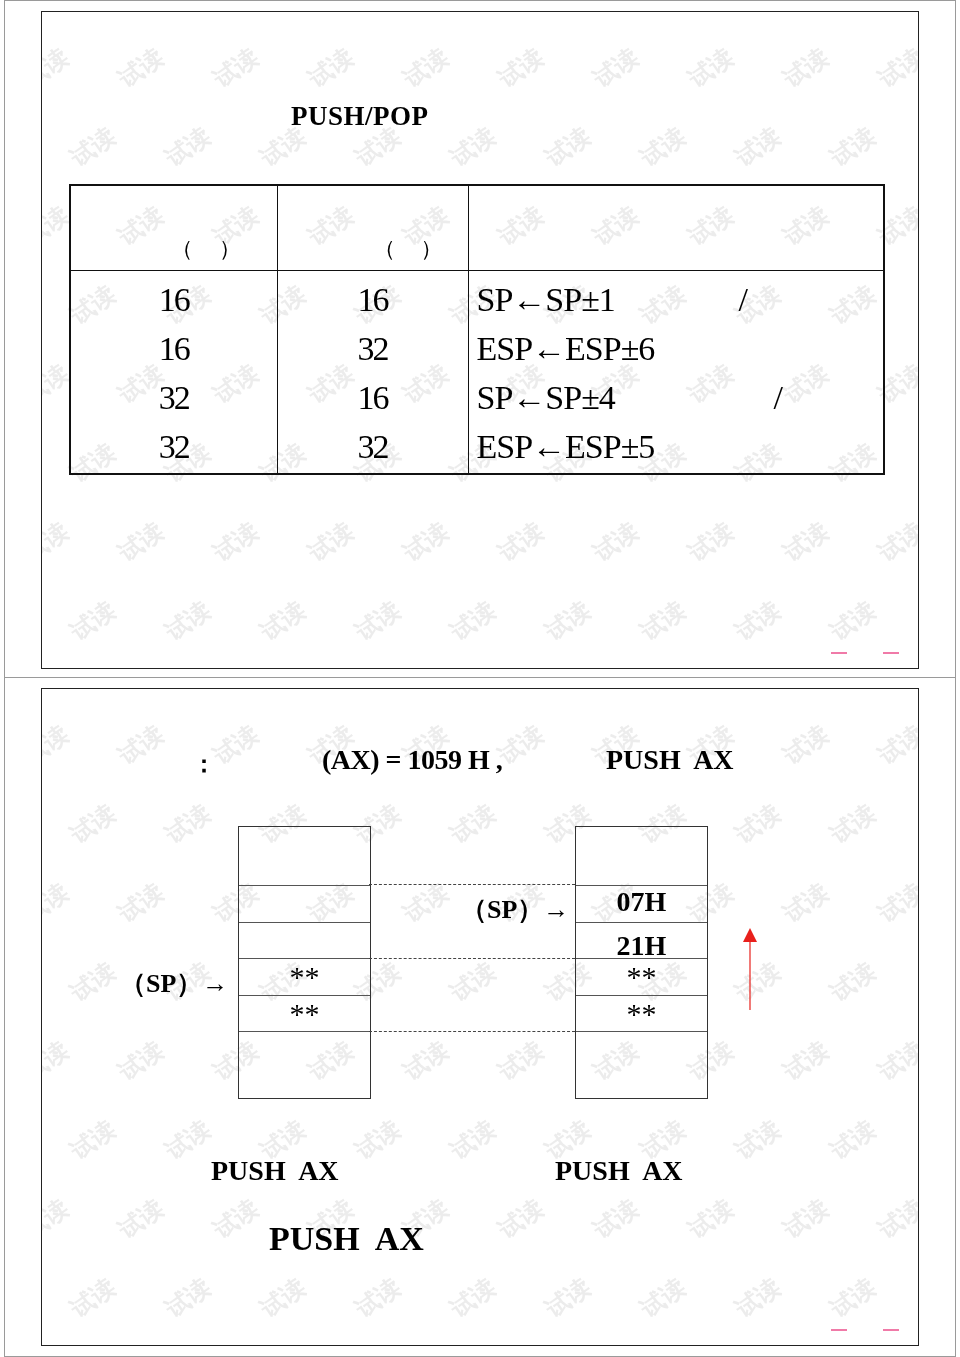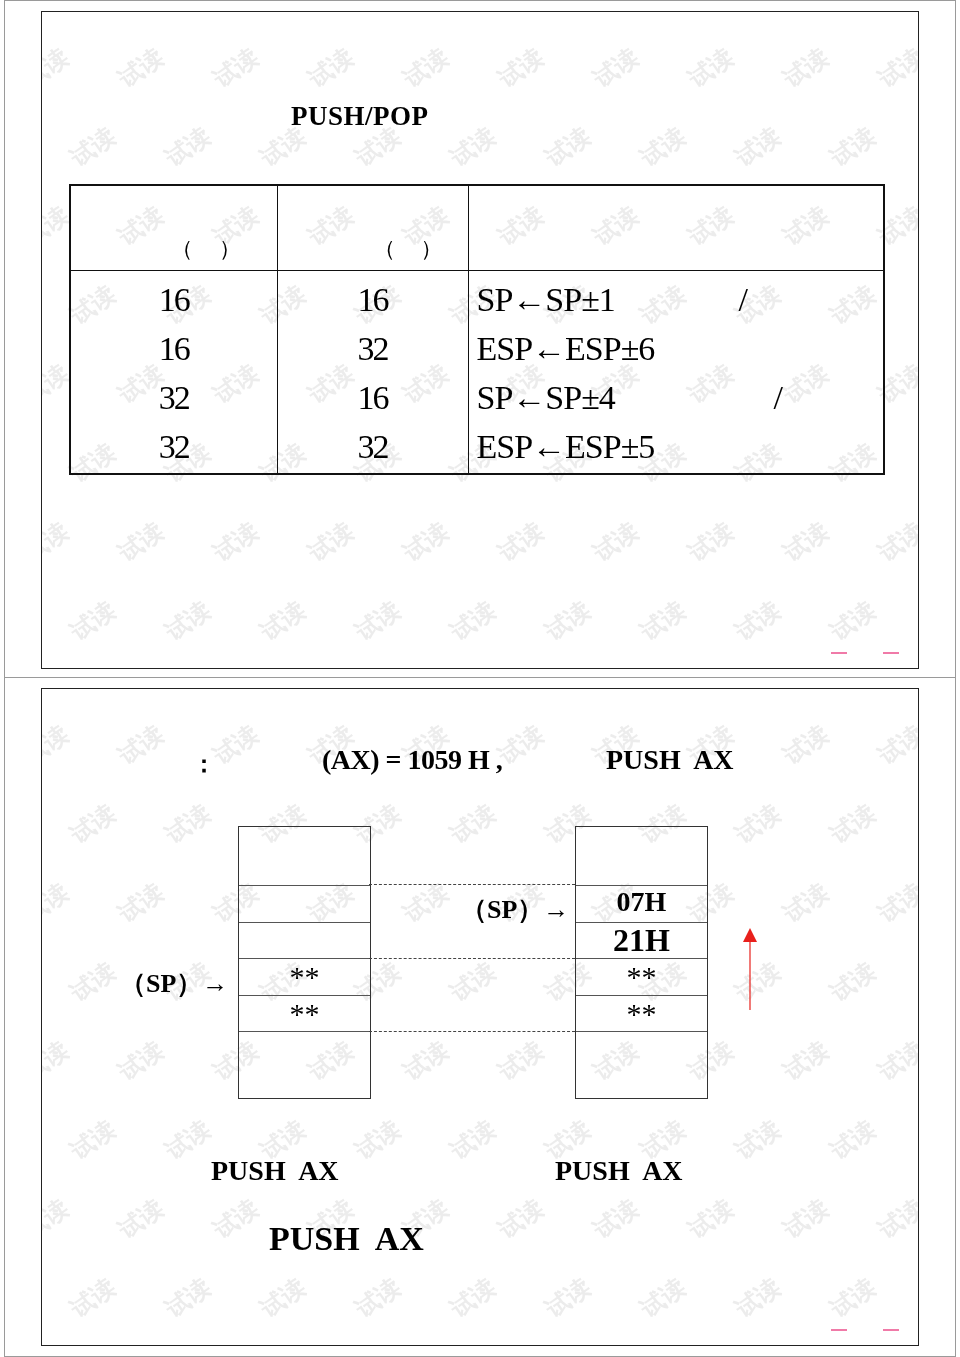--- a/index.html
+++ b/index.html
@@ -260,21 +260,21 @@
 <div class="dash" style="left:369px;top:958px;width:206px;"></div>
 <div class="dash" style="left:369px;top:1031px;width:206px;"></div>
 
 <div class="stack" style="left:575px;top:826px;width:131px;height:271px;">
   <div class="hl" style="top:58px;"></div>
   <div class="hl" style="top:95px;"></div>
   <div class="hl" style="top:131px;"></div>
   <div class="hl" style="top:168px;"></div>
   <div class="hl" style="top:204px;"></div>
   <div class="cellv bold" style="top:58px;font-size:28px;line-height:34px;">07H</div>
-  <div class="cellv bold" style="top:96px;font-size:32px;line-height:34px;">21H</div>
+  <div class="cellv bold" style="top:102px;font-size:28px;line-height:34px;">21H</div>
   <div class="cellv" style="top:134px;font-size:30px;line-height:32px;">**</div>
   <div class="cellv" style="top:171px;font-size:30px;line-height:32px;">**</div>
 </div>
 <div class="abs bold" style="left:461px;top:892px;font-size:26px;white-space:nowrap;">（SP）→</div>
 
 <svg class="abs" style="left:740px;top:926px;" width="20" height="86" viewBox="0 0 20 86">
   <line x1="10" y1="12" x2="10" y2="84" stroke="#e8201c" stroke-width="1.2"></line>
   <polygon points="10,2 3,16 17,16" fill="#e8201c"></polygon>
 </svg>
 

